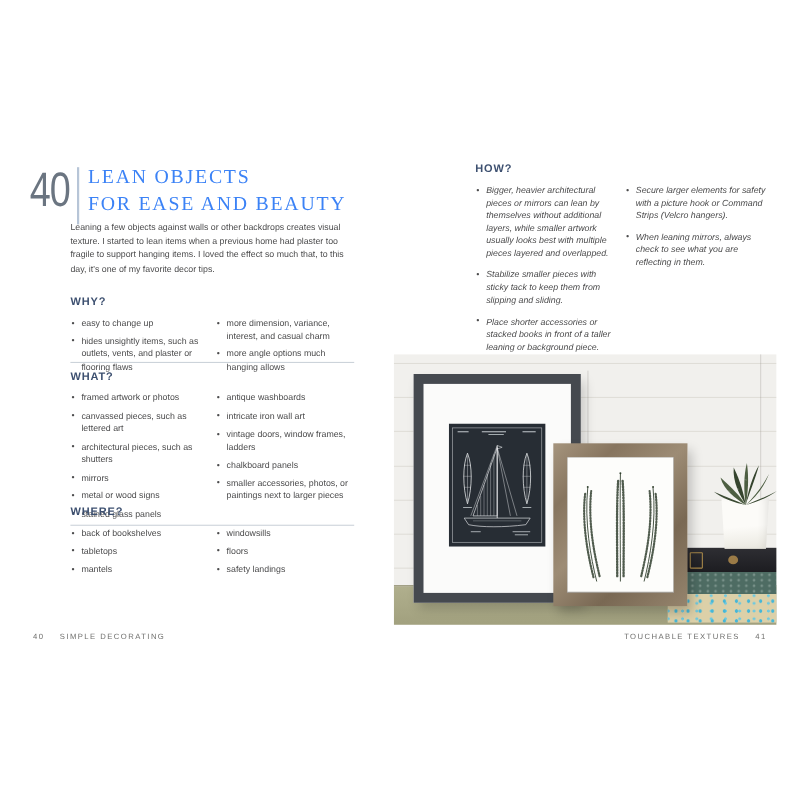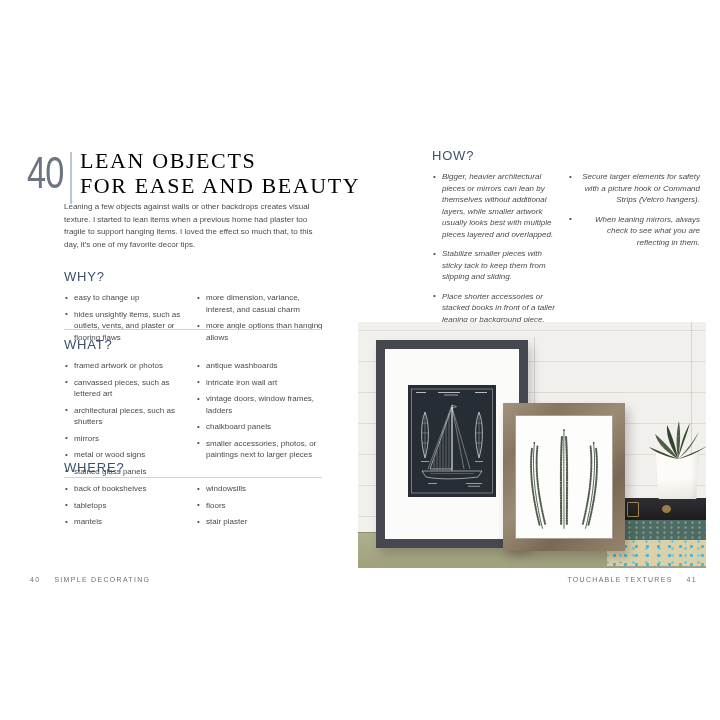--- a/index.html
+++ b/index.html
@@ -4,42 +4,42 @@
 <style>
   html,body{margin:0;padding:0;background:#ffffff;}
   body{width:720px;height:720px;position:relative;overflow:hidden;
        font-family:"Liberation Sans", sans-serif;color:#4b4b4c;}
 
   
   .chapter-num{position:absolute;left:27px;top:148px;font-size:44px;color:#6b7581;
                letter-spacing:-1px;transform:scaleX(0.78);transform-origin:left top;font-weight:400;}
   .title-rule{position:absolute;left:70px;top:152px;width:2px;height:52px;background:#b7c5d7;}
   .chapter-title{position:absolute;left:80px;top:148px;margin:0;font-weight:400;
-                 font-family:"Liberation Serif", serif;font-size:22px;line-height:25px;
-                 letter-spacing:1.6px;color:#000000;}
+                 font-family:"Liberation Serif", serif;font-size:18px;line-height:25px;
+                 letter-spacing:1.6px;color:#3b82f6;}
   .intro{position:absolute;left:64px;top:201px;width:262px;margin:0;
          font-size:8px;line-height:12.5px;color:#4b4b4c;}
 
   .sec{position:absolute;left:64px;width:260px;}
-  .sec-h{margin:0 0 8px 0;font-size:13px;font-weight:normal;letter-spacing:0.8px;color:#3d5070;}
+  .sec-h{margin:0 0 8px 0;font-size:10px;font-weight:bold;letter-spacing:0.8px;color:#3d5070;}
   .two-col{display:flex;}
   .bullet-list{list-style:none;margin:0;padding:0;}
   .bullet-list li{position:relative;padding-left:10px;margin-bottom:5px;
                   font-size:8px;line-height:11.5px;color:#4b4b4c;}
   .bullet-list li::before{content:"\2022";position:absolute;left:1px;top:-0.5px;color:#4b4b4c;}
   .colA{width:118px;margin-right:14px;}
   .colB{width:128px;}
   .rule{position:absolute;left:64px;width:258px;border:none;border-top:1px solid #ccd3da;margin:0;}
   #rule1{top:329px;} #rule2{top:477px;}
   #sec-why{top:250px;margin-top:19px;} #sec-what{top:337px;} #sec-where{top:460px;}
 
   
   #sec-how{position:absolute;left:432px;top:148px;width:268px;}
   #sec-how .colA{width:128px;margin-right:8px;}
-  #sec-how .colB{width:132px;text-align:right;}
+  #sec-how .colB{width:132px;}
   #sec-how li{margin-bottom:8px;font-style:italic;}
 
   
   .footer{position:absolute;top:576px;font-size:7px;letter-spacing:1.3px;color:#6f6f6d;}
   .footer-left{left:30px;}
   .footer-right{right:23px;text-align:right;}
   .footer .pg{margin-right:14px;}
   .footer-right .pg{margin-right:0;margin-left:14px;}
 
   
@@ -99,21 +99,21 @@
 
 <section class="sec" id="sec-why">
   <h2 class="sec-h">WHY?</h2>
   <div class="two-col">
     <ul class="bullet-list colA">
       <li>easy to change up</li>
       <li>hides unsightly items, such as outlets, vents, and plaster or flooring flaws</li>
     </ul>
     <ul class="bullet-list colB">
       <li>more dimension, variance, interest, and casual charm</li>
-      <li>more angle options than hanging allows</li>
+      <li>more angle options much hanging allows</li>
     </ul>
   </div>
 </section>
 
 <hr class="rule" id="rule1">
 
 <section class="sec" id="sec-what">
   <h2 class="sec-h">WHAT?</h2>
   <div class="two-col">
     <ul class="bullet-list colA">
@@ -140,21 +140,21 @@
   <h2 class="sec-h">WHERE?</h2>
   <div class="two-col">
     <ul class="bullet-list colA">
       <li>back of bookshelves</li>
       <li>tabletops</li>
       <li>mantels</li>
     </ul>
     <ul class="bullet-list colB">
       <li>windowsills</li>
       <li>floors</li>
-      <li>stair plaster</li>
+      <li>safety landings</li>
     </ul>
   </div>
 </section>
 
 <div class="footer footer-left">
   <span class="pg">40</span><span>SIMPLE DECORATING</span>
 </div>
 
 <section id="sec-how">
   <h2 class="sec-h">HOW?</h2>

